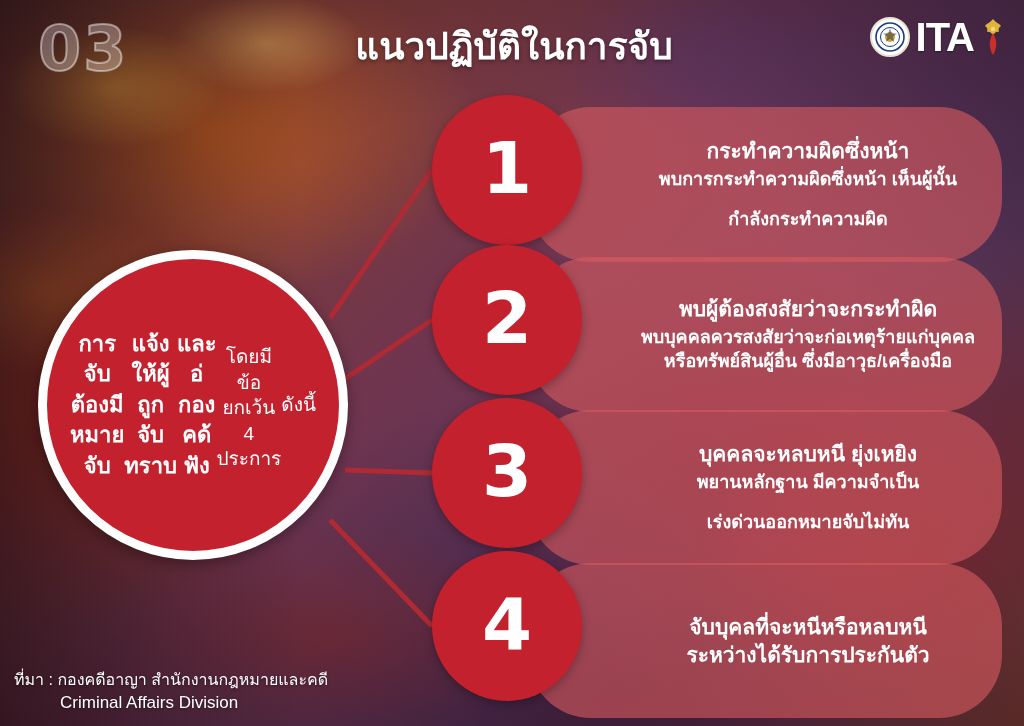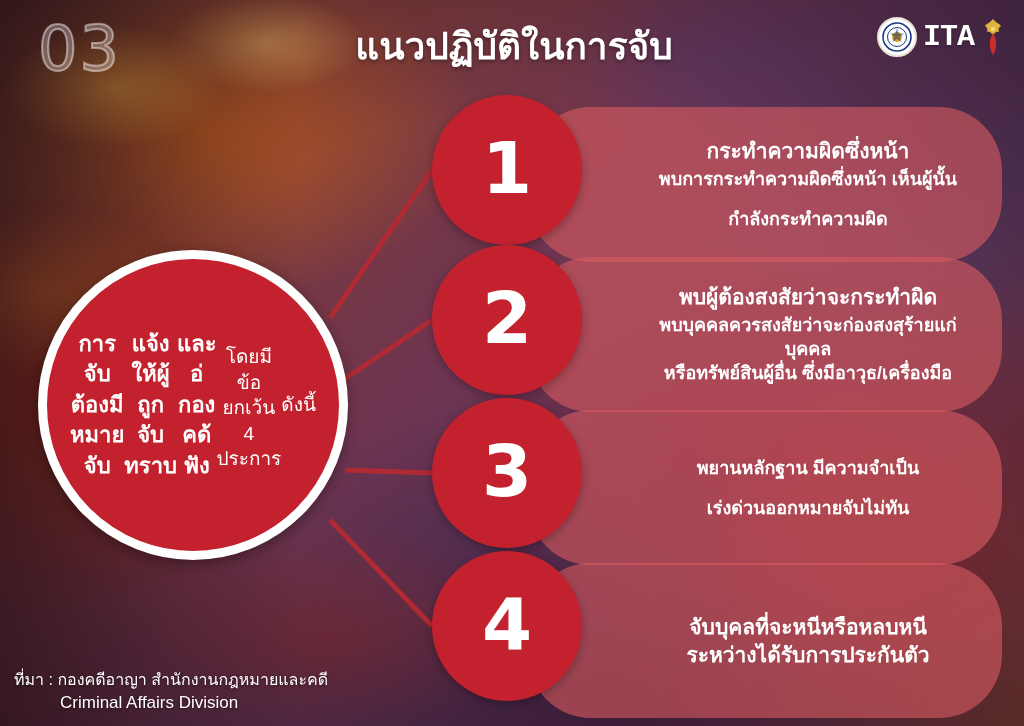--- a/index.html
+++ b/index.html
@@ -50,21 +50,21 @@
     background: radial-gradient(ellipse 760px 560px at 50% 50%, rgba(0,0,0,0) 45%, rgba(20,6,14,0.45) 100%);
     pointer-events: none;
   }
 
   
   .slide-number {
     position: absolute;
     left: 38px;
     top: 12px;
     font-size: 62px;
-    font-weight: normal;
+    font-weight: bold;
     letter-spacing: 2px;
     color: rgba(255,255,255,0.28);
     -webkit-text-stroke: 2px rgba(255,255,255,0.45);
     font-family: "DejaVu Sans", sans-serif;
   }
   .title {
     position: absolute;
     left: 4px;
     right: 0;
     top: 16px;
@@ -86,24 +86,24 @@
   .logo-seal {
     width: 36px; height: 36px;
     border-radius: 50%;
     background: #ffffff;
     border: 2px solid #e8e2d4;
     display: flex; align-items: center; justify-content: center;
     overflow: hidden;
   }
   .logo-ita {
     color: #ffffff;
-    font-size: 30px;
+    font-size: 40px;
     font-weight: bold;
     letter-spacing: -1px;
-    font-family: Liberation Mono, monospace;
+    font-family: Liberation Sans, sans-serif;
     text-shadow: 0 1px 2px rgba(0,0,0,0.4);
   }
   .logo-garuda {
     width: 26px; height: 40px;
     display: flex; align-items: center; justify-content: center;
   }
 
   
   .hub {
     position: absolute;
@@ -274,30 +274,31 @@
       <div class="pill-body" style="margin-top:16px">กำลังกระทำความผิด</div>
     </div>
     <div class="bubble">
       <span>1</span>
     </div>
   </div>
 
   <div class="row row-2">
     <div class="pill">
       <div class="pill-head">พบผู้ต้องสงสัยว่าจะกระทำผิด</div>
-      <div class="pill-body">พบบุคคลควรสงสัยว่าจะก่องสงสุร้ายแก่บุคคล</div>
+      <div class="pill-body">พบบุคคลควรสงสัยว่าจะก่อเหตุร้ายแก่บุคคล</div>
       <div class="pill-body" style="margin-top:0">หรือทรัพย์สินผู้อื่น ซึ่งมีอาวุธ/เครื่องมือ</div>
     </div>
     <div class="bubble">
       <span>2</span>
     </div>
   </div>
 
   <div class="row row-3">
     <div class="pill">
+      <div class="pill-head">บุคคลจะหลบหนี ยุ่งเหยิง</div>
       <div class="pill-body">พยานหลักฐาน มีความจำเป็น</div>
       <div class="pill-body" style="margin-top:16px">เร่งด่วนออกหมายจับไม่ทัน</div>
     </div>
     <div class="bubble">
       <span>3</span>
     </div>
   </div>
 
   <div class="row row-4">
     <div class="pill">

